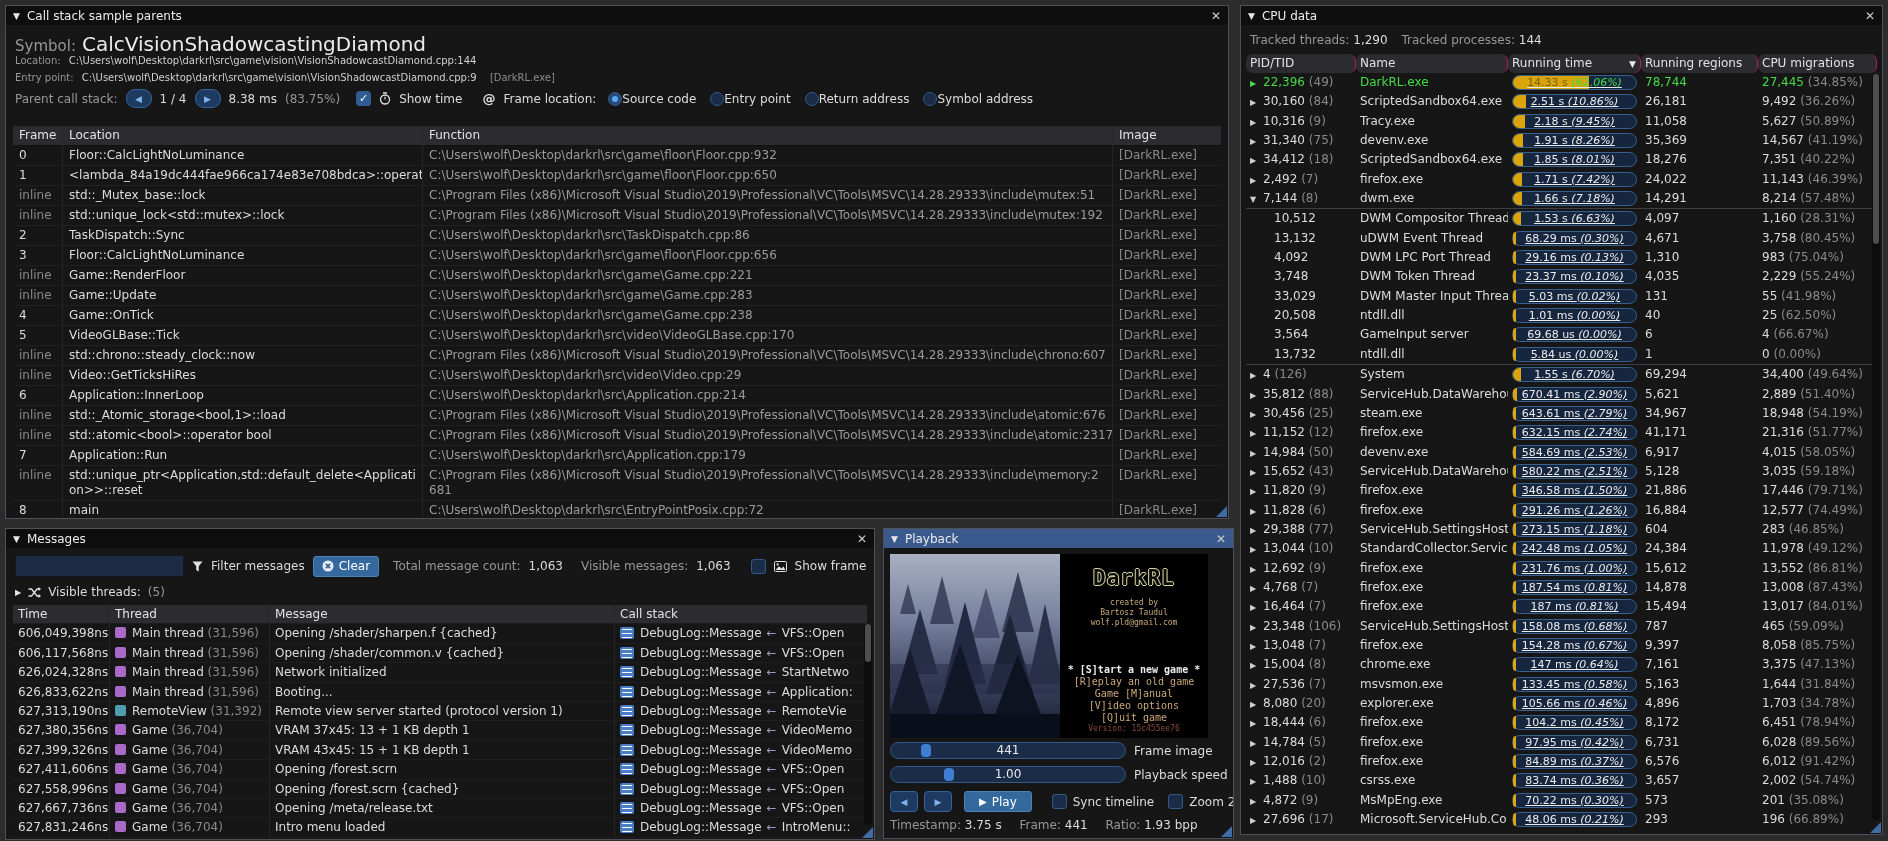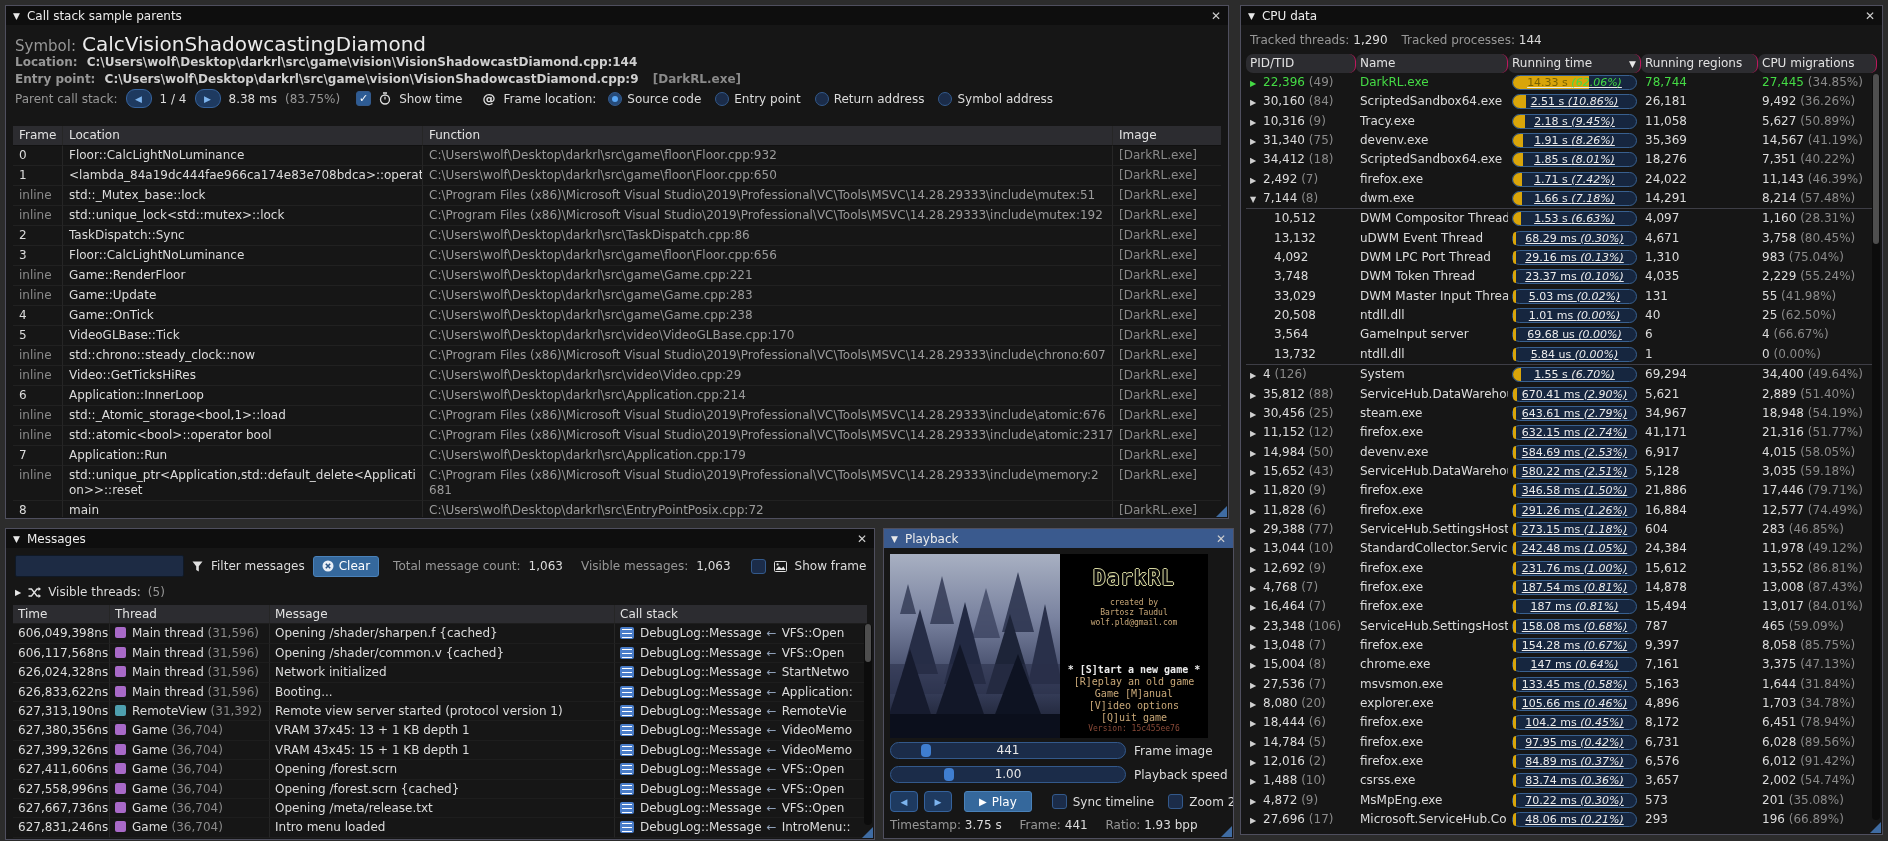--- a/index.html
+++ b/index.html
@@ -12,34 +12,34 @@
   .gray{color:#979797;}
   .dim{color:#8a8a8a;}
   .white{color:#dcdcdc;}
   .green{color:#45db45;}
   .grip{position:absolute;right:1px;bottom:1px;width:0;height:0;
     border-left:11px solid transparent;border-bottom:11px solid #3f6ca3;}
   
   #callstack{left:5px;top:5px;width:1224px;height:514px;}
   .sym-row{position:absolute;left:9px;top:26px;font-size:15px;color:#979797;}
   .sym-row b{font-size:20px;font-weight:normal;color:#ececec;margin-left:6px;}
-  .loc-row{position:absolute;left:9px;font-size:12px;font-weight:bold;}
+  .loc-row{position:absolute;left:9px;font-size:10px;}
   .loc-row .path{color:#cfcfcf;margin-left:5px;}
   .nav-row{position:absolute;left:9px;top:83px;display:flex;align-items:center;gap:8px;color:#979797;}
   .navbtn{width:24px;height:17px;border-radius:9px;background:#1e3a60;border:1px solid #35629c;
     color:#7db4ee;font-size:9px;display:flex;align-items:center;justify-content:center;cursor:pointer;}
   .cb{width:15px;height:15px;border-radius:3px;background:#1b2c49;border:1px solid #33598b;
     display:inline-flex;align-items:center;justify-content:center;cursor:pointer;box-sizing:border-box;}
   .cb.checked{background:#2e5c94;}
   .cb span{color:#fff;font-size:11px;line-height:11px;}
   .radio{width:14px;height:14px;border-radius:50%;background:#1b2c49;border:1px solid #33598b;
     position:relative;cursor:pointer;box-sizing:border-box;flex:0 0 auto;}
   .radio.sel{background:#264a78;}
   .radio.sel::after{content:"";position:absolute;inset:3px;border-radius:50%;background:#58a6f5;}
-  .radio-item{display:flex;align-items:center;gap:5px;color:#dcdcdc;}
+  .radio-item{display:flex;align-items:center;color:#dcdcdc;}
   .at-icon{font-weight:bold;color:#e0e0e0;font-size:13px;}
   .cs-table{position:absolute;left:7px;top:120px;right:7px;bottom:1px;overflow:hidden;}
   .cs-row{display:grid;grid-template-columns:50px 360px 690px 1fr;}
   .cs-row>div{padding:2px 6px;border-right:1px solid #262626;border-bottom:1px solid #212121;
     white-space:nowrap;overflow:hidden;line-height:15px;}
   .cs-row>div:last-child{border-right:none;}
   .cs-head>div{background:#2c2c30;color:#e2e2e2;border-bottom:1px solid #111;}
   .cs-frame{color:#dcdcdc;}
   .cs-frame.inline{color:#8a8a8a;}
   .cs-loc{color:#9b9b9b;}

